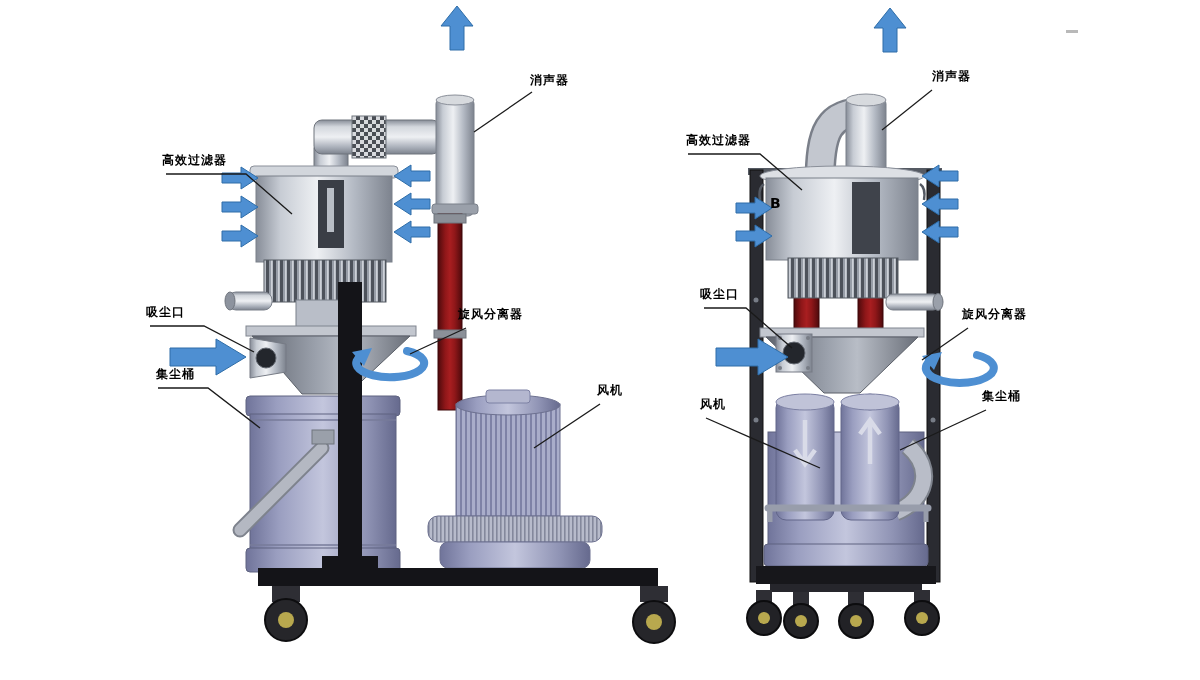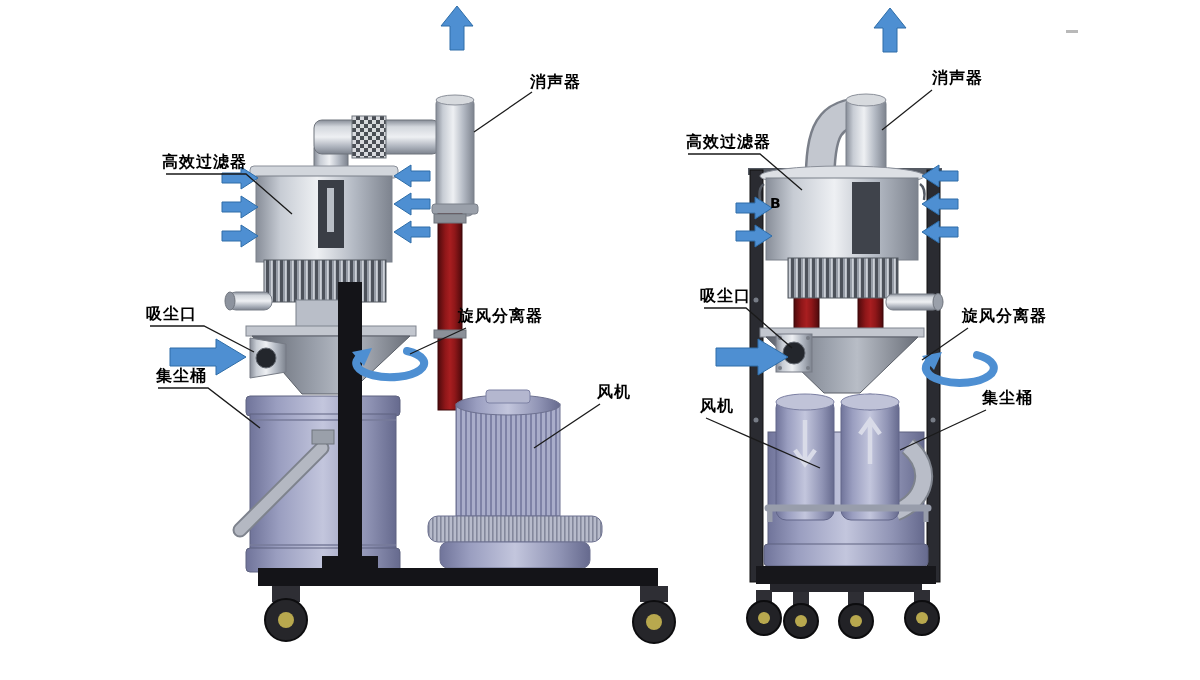--- a/index.html
+++ b/index.html
@@ -1,19 +1,19 @@
 <!DOCTYPE html>
 <html><head>
 <meta charset="utf-8">
 <style>
   html,body{margin:0;padding:0;background:#fff;}
   #stage{position:relative;width:1200px;height:680px;background:#ffffff;overflow:hidden;
          font-family:"DejaVu Sans","Liberation Sans",sans-serif;}
   #drawing{position:absolute;left:0;top:0;}
-  .lbl{position:absolute;font-size:16px;font-weight:700;color:#000;letter-spacing:1px;
+  .lbl{position:absolute;font-size:12px;font-weight:700;color:#000;letter-spacing:1px;
        white-space:nowrap;line-height:1;}
   .lbl.small{font-size:14px;letter-spacing:0;}
 </style>
 </head>
 <body>
 
 <div id="stage">
 
 <svg id="drawing" width="1200" height="680" viewBox="0 0 1200 680" xmlns="http://www.w3.org/2000/svg">
   <defs>

